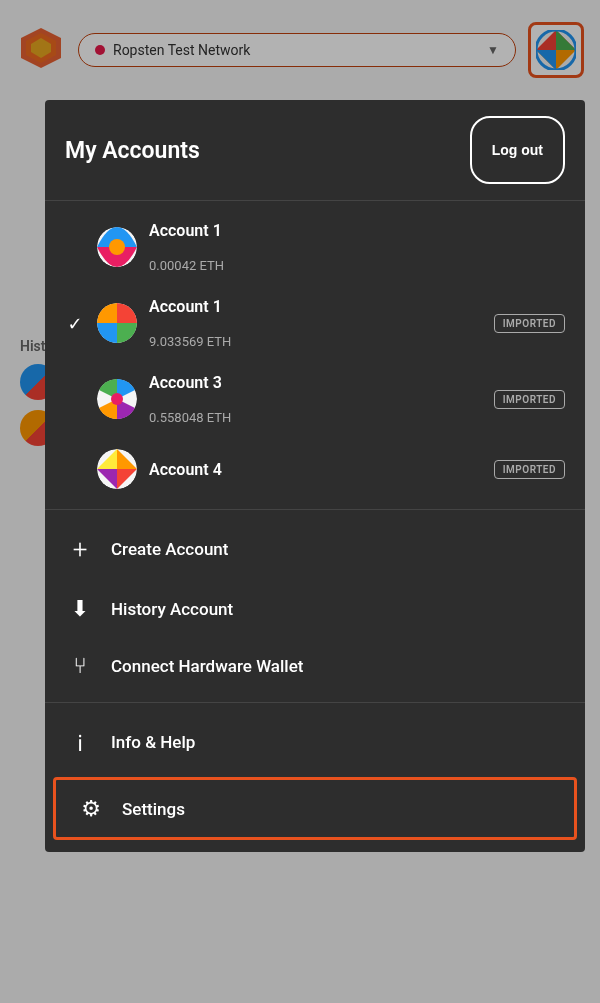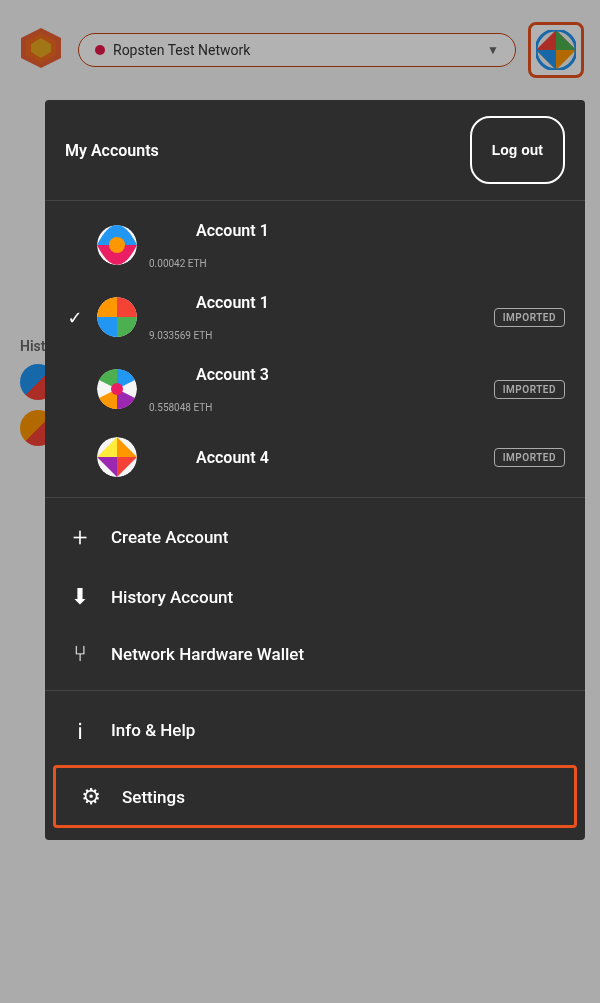--- a/index.html
+++ b/index.html
@@ -102,21 +102,21 @@
     .panel-header {
       display: flex;
       align-items: center;
       justify-content: space-between;
       padding: 16px 20px;
       border-bottom: 1px solid #444;
     }
 
     .panel-title {
       color: white;
-      font-size: 16px;
+      font-size: 23px;
       font-weight: 600;
     }
 
     .logout-btn {
       background: transparent;
       border: 2px solid white;
       color: white;
       padding: 24px 20px;
       border-radius: 4px;
       font-size: 14px;
@@ -155,26 +155,25 @@
     }
 
     .account-info {
       flex: 1;
     }
 
     .account-name {
       color: white;
       font-size: 16px;
       font-weight: 600;
-      margin-left: 47px;
     }
 
     .account-balance {
       color: #aaa;
-      font-size: 10px;
+      font-size: 13px;
       margin-top: 18px;
     }
 
     .imported-badge {
       background: transparent;
       border: 1px solid #aaa;
       color: #aaa;
       font-size: 10px;
       padding: 3px 8px;
       border-radius: 4px;
@@ -388,21 +387,21 @@
       <span class="action-label">Create Account</span>
     </div>
 
     <div class="action-item">
       <div class="action-icon" style="font-size:22px;">⬇</div>
       <span class="action-label">History Account</span>
     </div>
 
     <div class="action-item">
       <div class="action-icon" style="font-size:22px;">⑂</div>
-      <span class="action-label">Network Hardware Wallet</span>
+      <span class="action-label">Connect Hardware Wallet</span>
     </div>
   </div>
 
   <div class="bottom-section">
 
     <div class="info-item">
       <div class="action-icon" style="font-size:22px; color:white;">ℹ</div>
       <span class="action-label">Info &amp; Help</span>
     </div>
 

